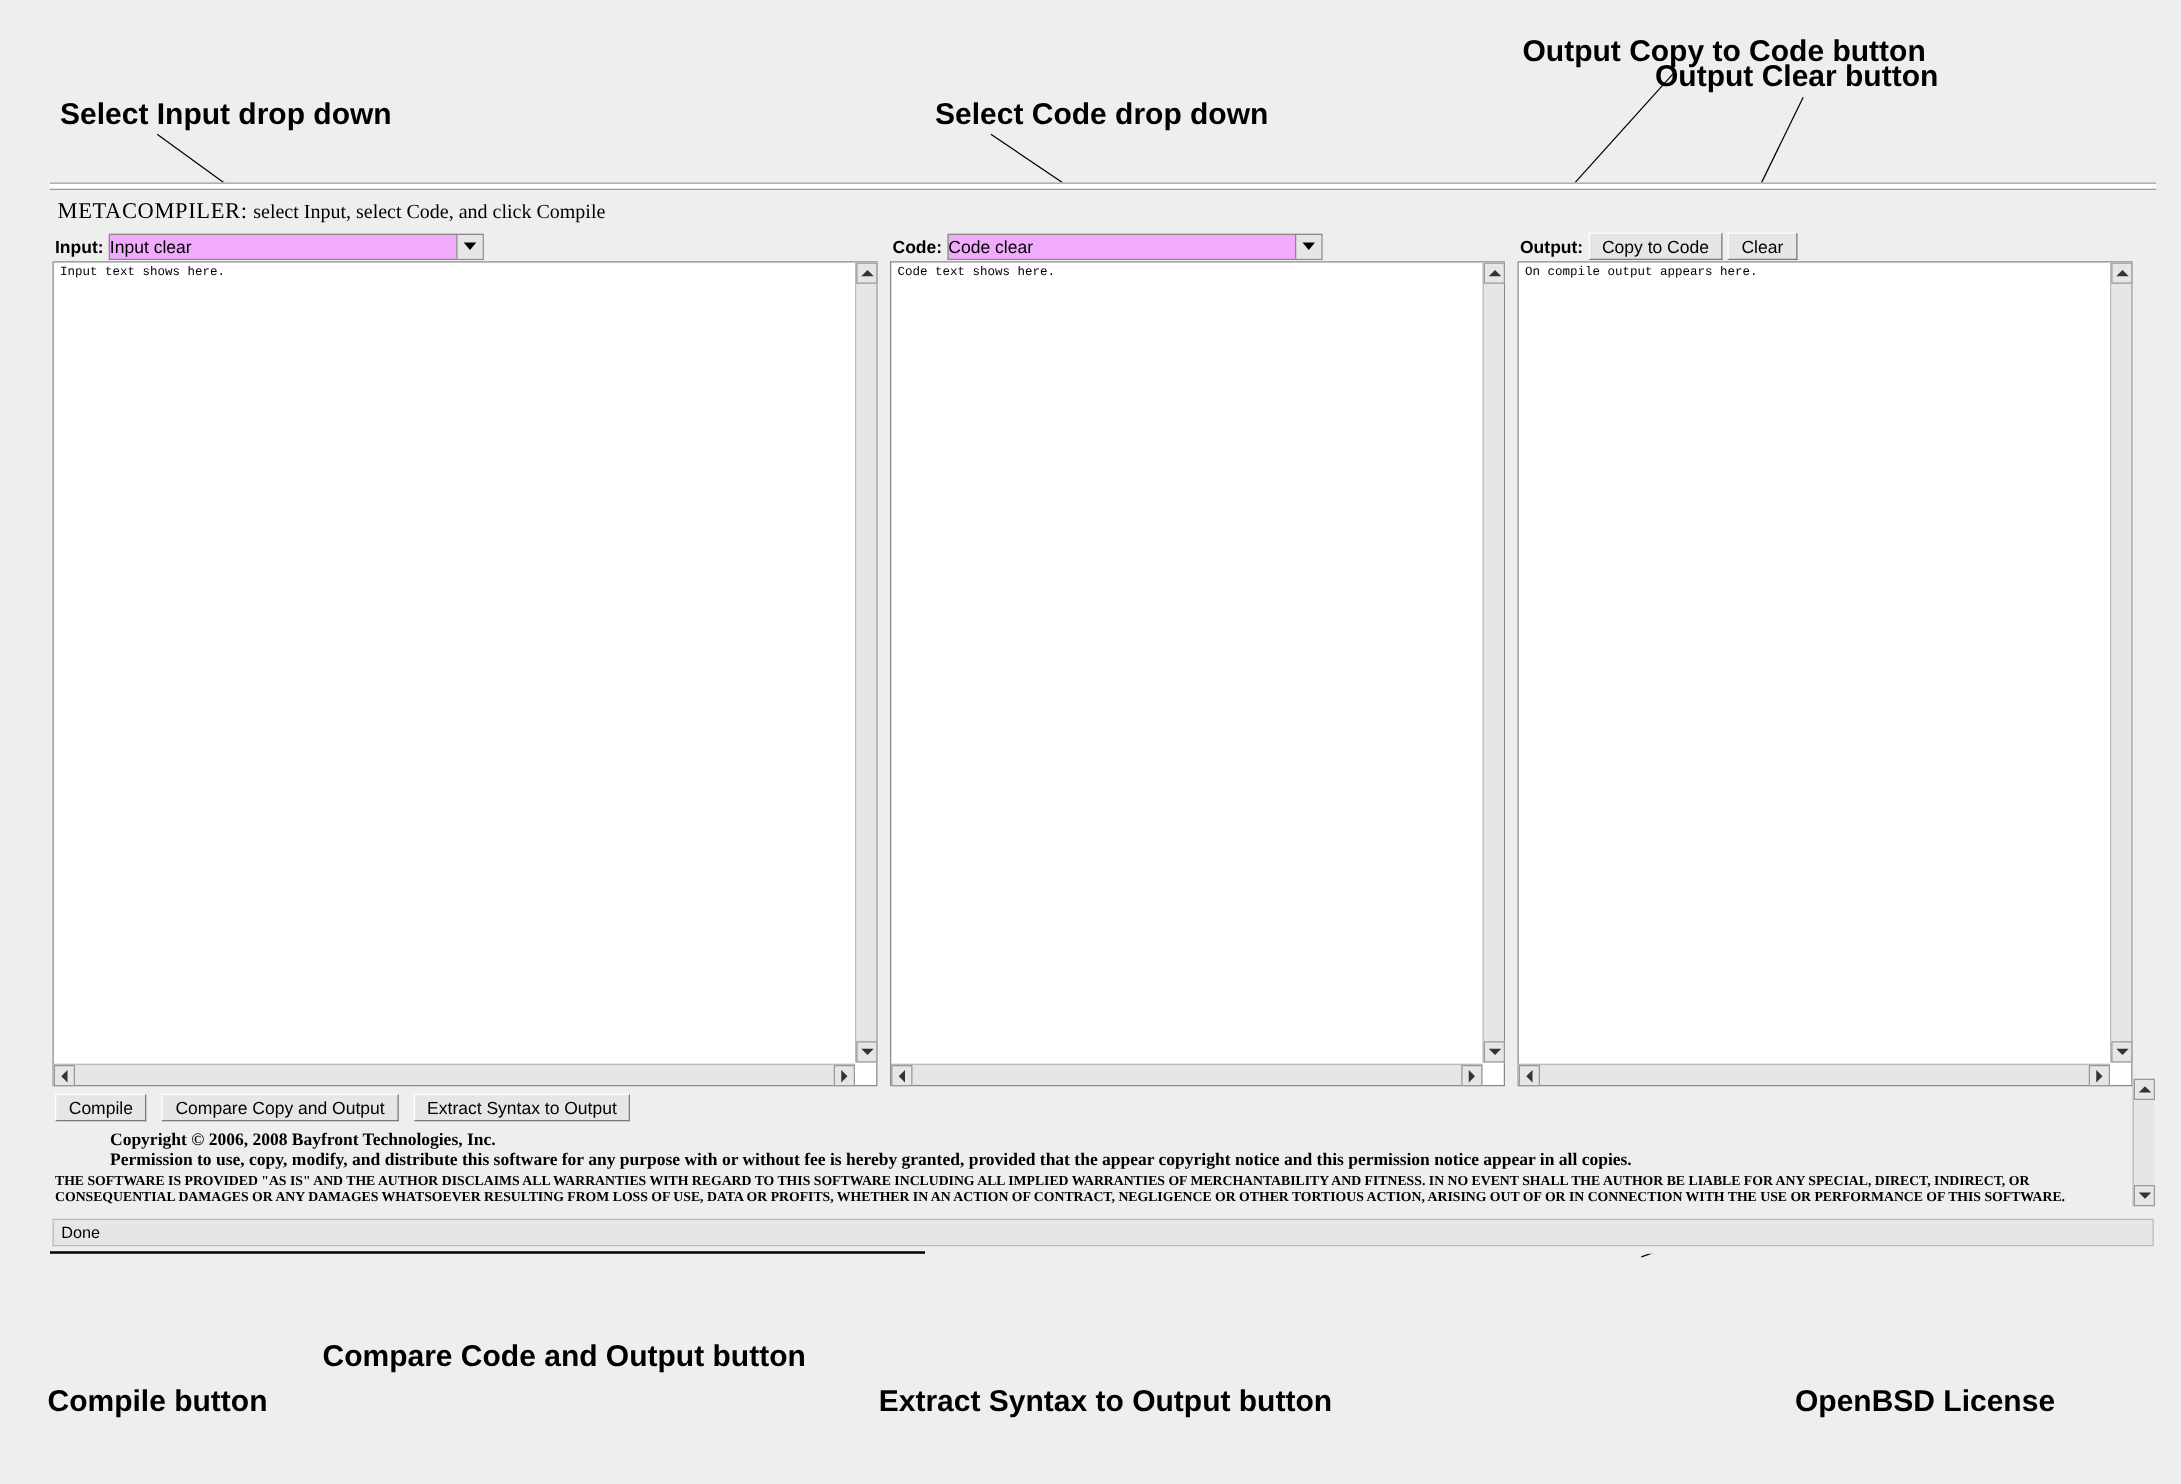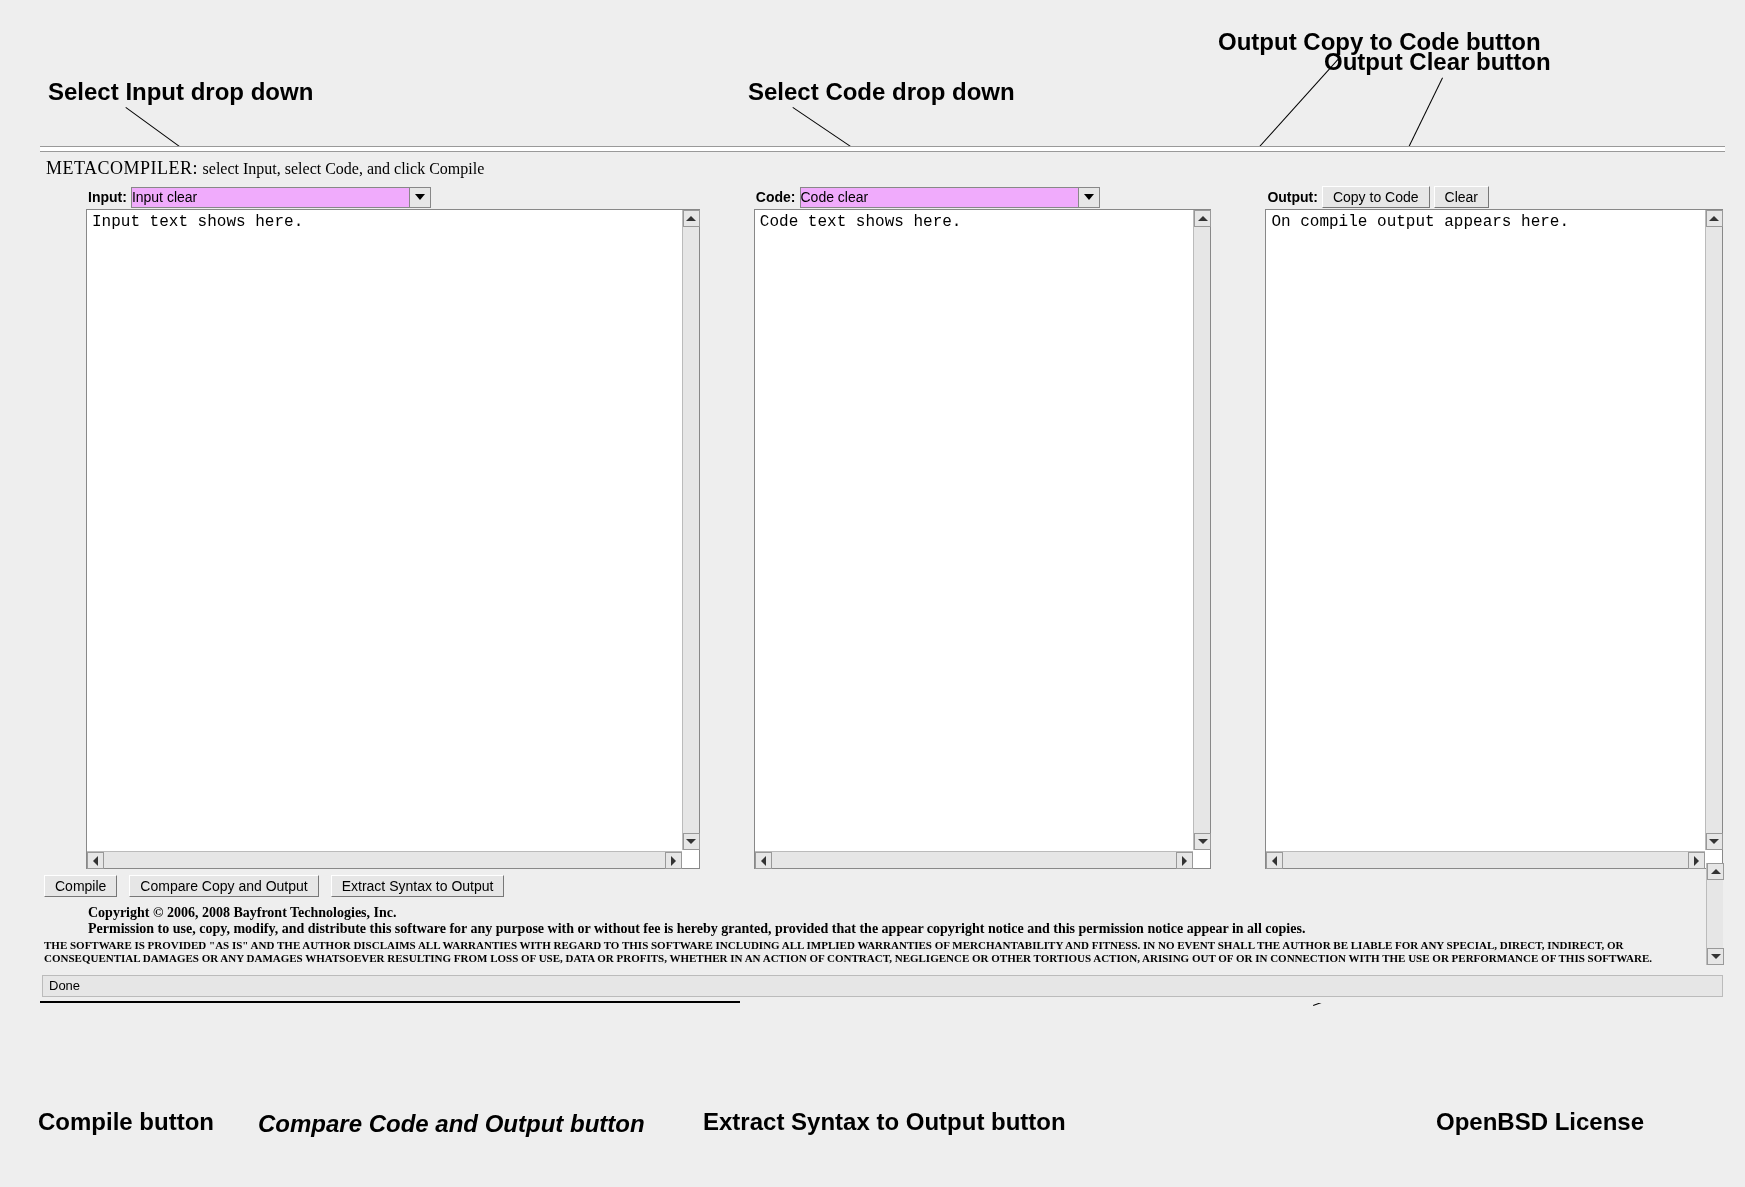--- a/index.html
+++ b/index.html
@@ -13,21 +13,21 @@
   .leader { position: absolute; height: 1.4px; background: #000; transform-origin: 0 0; }
 
   
   .app { position: absolute; left: 40px; top: 146px; width: 1685px; background: #eeeeee; }
   .topstrip { height: 6px; background: #fff; border-top: 1px solid #999; border-bottom: 1px solid #999; margin-bottom: 2px; }
   .titlebar { font-family: "Times New Roman", serif; font-size: 18px; padding: 4px 6px 6px 6px; background: #eeeeee; }
   .titlebar .tname { letter-spacing: 0.5px; }
   .titlebar .tdesc { font-size: 16px; }
 
   .panels { display: flex; gap: 10px; padding: 0 2px; }
-  .panel { position: relative; background: #eeeeee; margin-left: 44px; }
+  .panel { position: relative; background: #eeeeee; }
   .panelA { width: 660px; }
   .panelB { width: 492px; }
   .panelC { width: 492px; }
 
   .panel-head { display: flex; align-items: center; height: 24px; gap: 4px; font-family: Arial, sans-serif; font-size: 14px; }
   .panel-head .lbl { font-weight: 700; padding-left: 2px; }
 
   
   .sel { position: relative; display: inline-flex; align-items: center; width: 300px; height: 21px; background: #f0abfc; border: 1px solid #888; font-family: Arial, sans-serif; font-size: 14px; padding: 0 0; }
   .sel .caret { position: absolute; right: 0; top: 0; width: 21px; height: 19px; background: #e6e6e6; border-left: 1px solid #888; display: flex; align-items: center; justify-content: center; }
@@ -41,21 +41,21 @@
   .sb-btn.up { top: 0; }
   .sb-btn.dn { bottom: 0; }
   .triU { width:0;height:0;border-left:5px solid transparent;border-right:5px solid transparent;border-bottom:5px solid #333; }
   .triD { width:0;height:0;border-left:5px solid transparent;border-right:5px solid transparent;border-top:5px solid #333; }
   .triL { width:0;height:0;border-top:5px solid transparent;border-bottom:5px solid transparent;border-right:5px solid #333; }
   .triR { width:0;height:0;border-top:5px solid transparent;border-bottom:5px solid transparent;border-left:5px solid #333; }
   .scroll-bottom { position: absolute; left: 0; right: 17px; bottom: 0; height: 17px; background: #e6e6e6; border-top: 1px solid #bbb; }
   .sb-hbtn { position:absolute; top:0; width:17px;height:17px;background:#e6e6e6;border:1px solid #999; display:flex;align-items:center;justify-content:center;}
   .sb-hbtn.lft{left:0;} .sb-hbtn.rgt{right:0;}
 
-  .textarea { position: relative; width: 100%; height: 660px; background: #fff; border: 1px solid #888; font-family: "Courier New", monospace; font-size: 16px; padding: 4px 17px; }
+  .textarea { position: relative; width: 100%; height: 660px; background: #fff; border: 1px solid #888; font-family: "Courier New", monospace; font-size: 10px; padding: 4px 17px; }
   .ta-body { position:absolute; left:1px; top:1px; right:18px; bottom:18px; padding:2px 4px; overflow:hidden; }
   .sep2 { height:2px; width: 700px; background:#000; margin:4px 0 0 0; }
 
   .footer-btns { display:flex; gap:12px; padding: 6px 4px 2px 4px; font-family: Arial,sans-serif; }
   .copy { font-family: "Times New Roman", serif; font-size: 14px; padding: 6px 4px 2px 4px; margin-left: 44px; }
   .copy .b { font-weight:700; }
   .lic { font-family: "Times New Roman", serif; font-size: 11px; font-weight:700; line-height: 1.2; padding: 0 4px; max-width: 1670px; }
 
   .status { height: 22px; background: #e6e6e6; border: 1px solid #bbb; font-family: Arial,sans-serif; font-size: 13px; padding: 2px 6px; margin: 10px 2px 0 2px; }
 
@@ -69,21 +69,21 @@
 <div class="anno" style="left:1218px; top:28px;">Output Copy to Code button</div>
 <div class="anno" style="left:48px; top:78px;">Select Input drop down</div>
 <div class="anno" style="left:748px; top:78px;">Select Code drop down</div>
 <div class="anno" style="left:1324px; top:48px;">Output Clear button</div>
 
 <div class="anno" style="left:166px; top:454px;">Input window</div>
 <div class="anno" style="left:756px; top:454px;">Code window</div>
 <div class="anno" style="left:1278px; top:454px;">Output window</div>
 
 <div class="anno" style="left:38px; top:1108px;">Compile button</div>
-<div class="anno" style="left:258px; top:1110px;font-style:italic;">Compare Code and Output button</div>
+<div class="anno" style="left:258px; top:1072px;">Compare Code and Output button</div>
 <div class="anno" style="left:703px; top:1108px;">Extract Syntax to Output button</div>
 <div class="anno" style="left:1436px; top:1108px;">OpenBSD License</div>
 
 <div class="leader" style="left:126px; top:107px; width:190px; transform:rotate(36deg);"></div>
 <div class="leader" style="left:793px; top:107px; width:180px; transform:rotate(34deg);"></div>
 <div class="leader" style="left:1340px; top:58px;  width:175px; transform:rotate(132deg);"></div>
 <div class="leader" style="left:1443px; top:78px; width:155px; transform:rotate(116deg);"></div>
 
 <div class="leader" style="left:100px; top:940px; width:180px; transform:rotate(296deg);"></div>
 <div class="leader" style="left:215px; top:940px; width:180px; transform:rotate(300deg);"></div>

